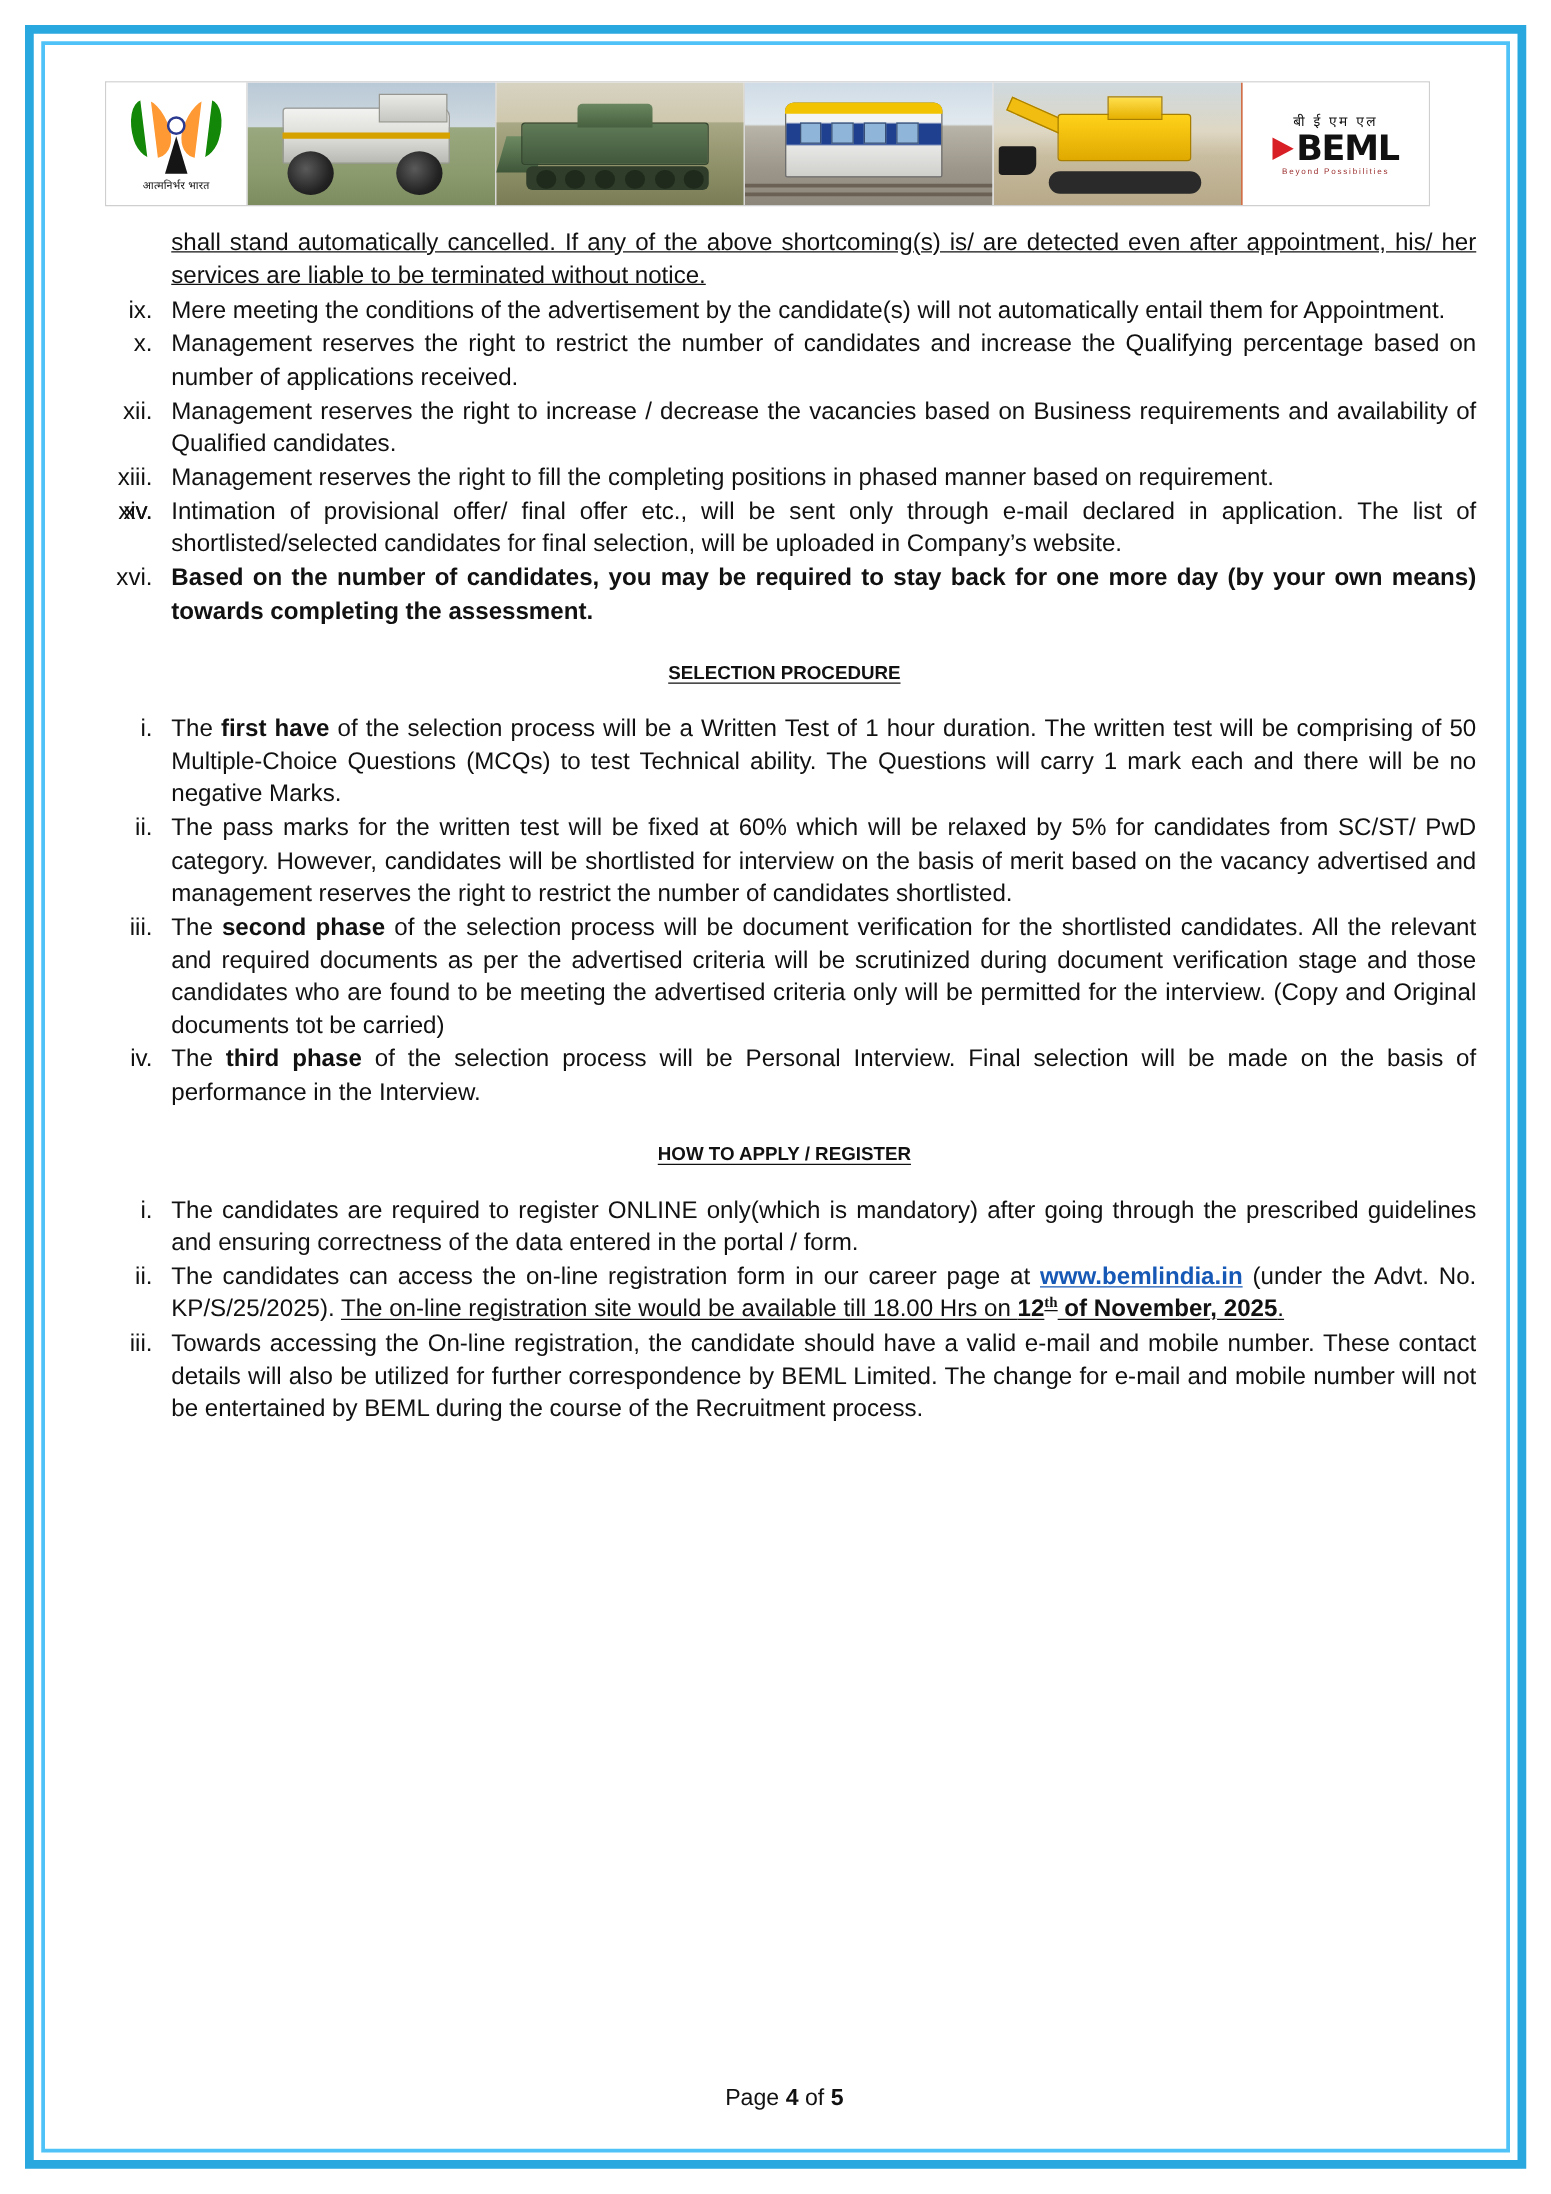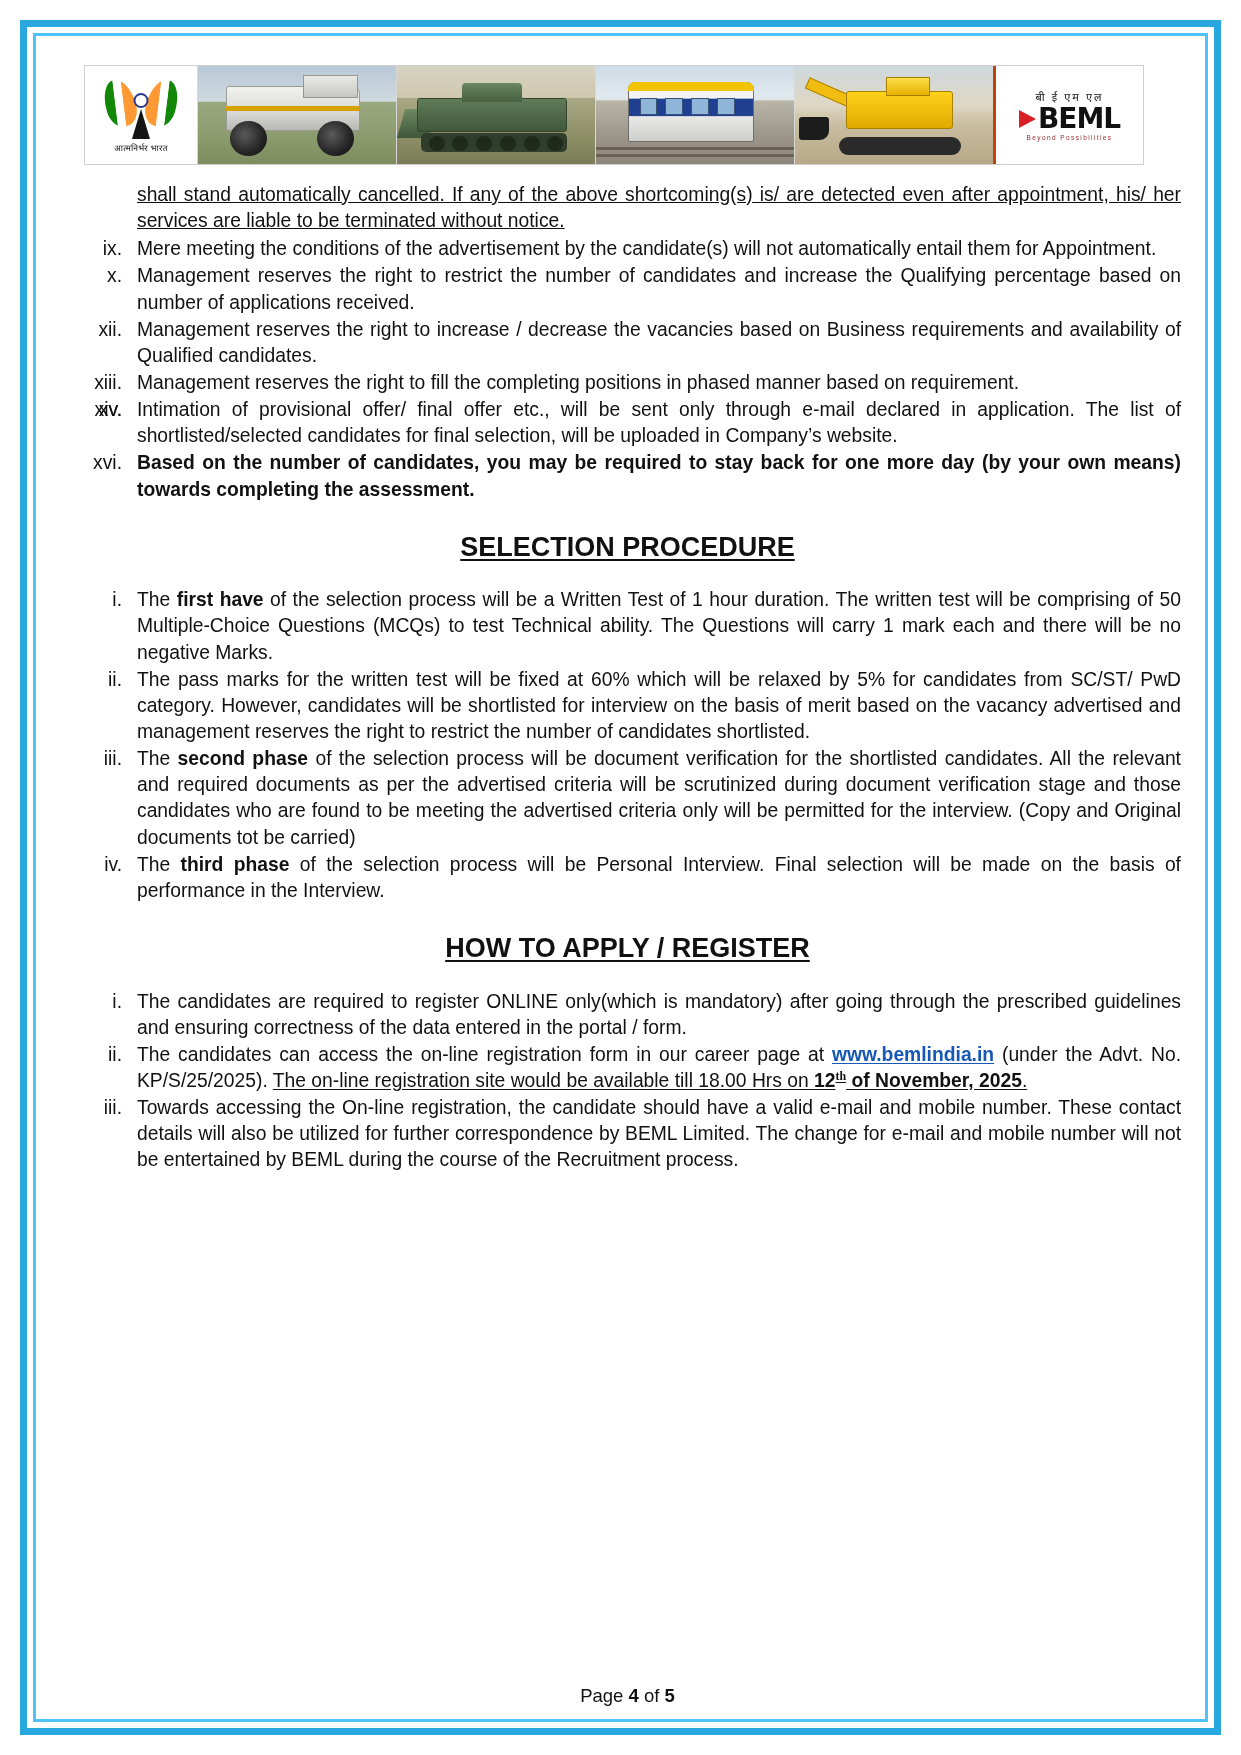--- a/index.html
+++ b/index.html
@@ -221,21 +221,21 @@
   }
   .photo-excavator .etrack {
     position: absolute; left: 22%; bottom: 9%;
     width: 62%; height: 19%;
     background: #2a2a2a; border-radius: 9px;
   }
 
   
   .hdr-logo {
     flex: 0 0 150px;
-    border-left: 3px solid #c2410c;
+    border-left: 1px solid #c2410c;
     display: flex; flex-direction: column;
     align-items: center; justify-content: center;
     background: #fff;
   }
   .beml-hindi {
     font-size: 11px; color: #111; letter-spacing: 2px;
     margin-bottom: 1px; white-space: nowrap;
   }
   .beml-main { display: flex; align-items: center; }
   .beml-mark {
@@ -286,41 +286,41 @@
     left: 0; top: 0;
     width: 48px;
     text-align: right;
     font-weight: normal;
   }
   li.bold-item > .txt { font-weight: bold; }
 
   .section-heading {
     text-align: center;
     font-weight: bold;
-    font-size: 27px;
+    font-size: 15px;
     margin: 26px 0 22px 0;
   }
   .section-heading span {
     text-decoration: underline;
     text-underline-offset: 3px;
   }
 
   b, strong { font-weight: bold; }
   .u { text-decoration: underline; text-underline-offset: 2px; }
   .link {
     color: #1658b5;
     font-weight: bold;
     text-decoration: underline;
     text-underline-offset: 2px;
   }
   sup { font-size: .62em; vertical-align: super; line-height: 0; font-family: Liberation Serif, serif; }
 
   .footer {
     position: absolute;
-    left: 0; right: 0; bottom: 18px;
+    left: 0; right: 0; bottom: 36px;
     text-align: center;
     font-size: 18.5px;
     color: #111;
   }
 </style>
 </head>
 <body>
 
 <div class="page-frame-outer">
   <div class="page-frame-inner"></div>

